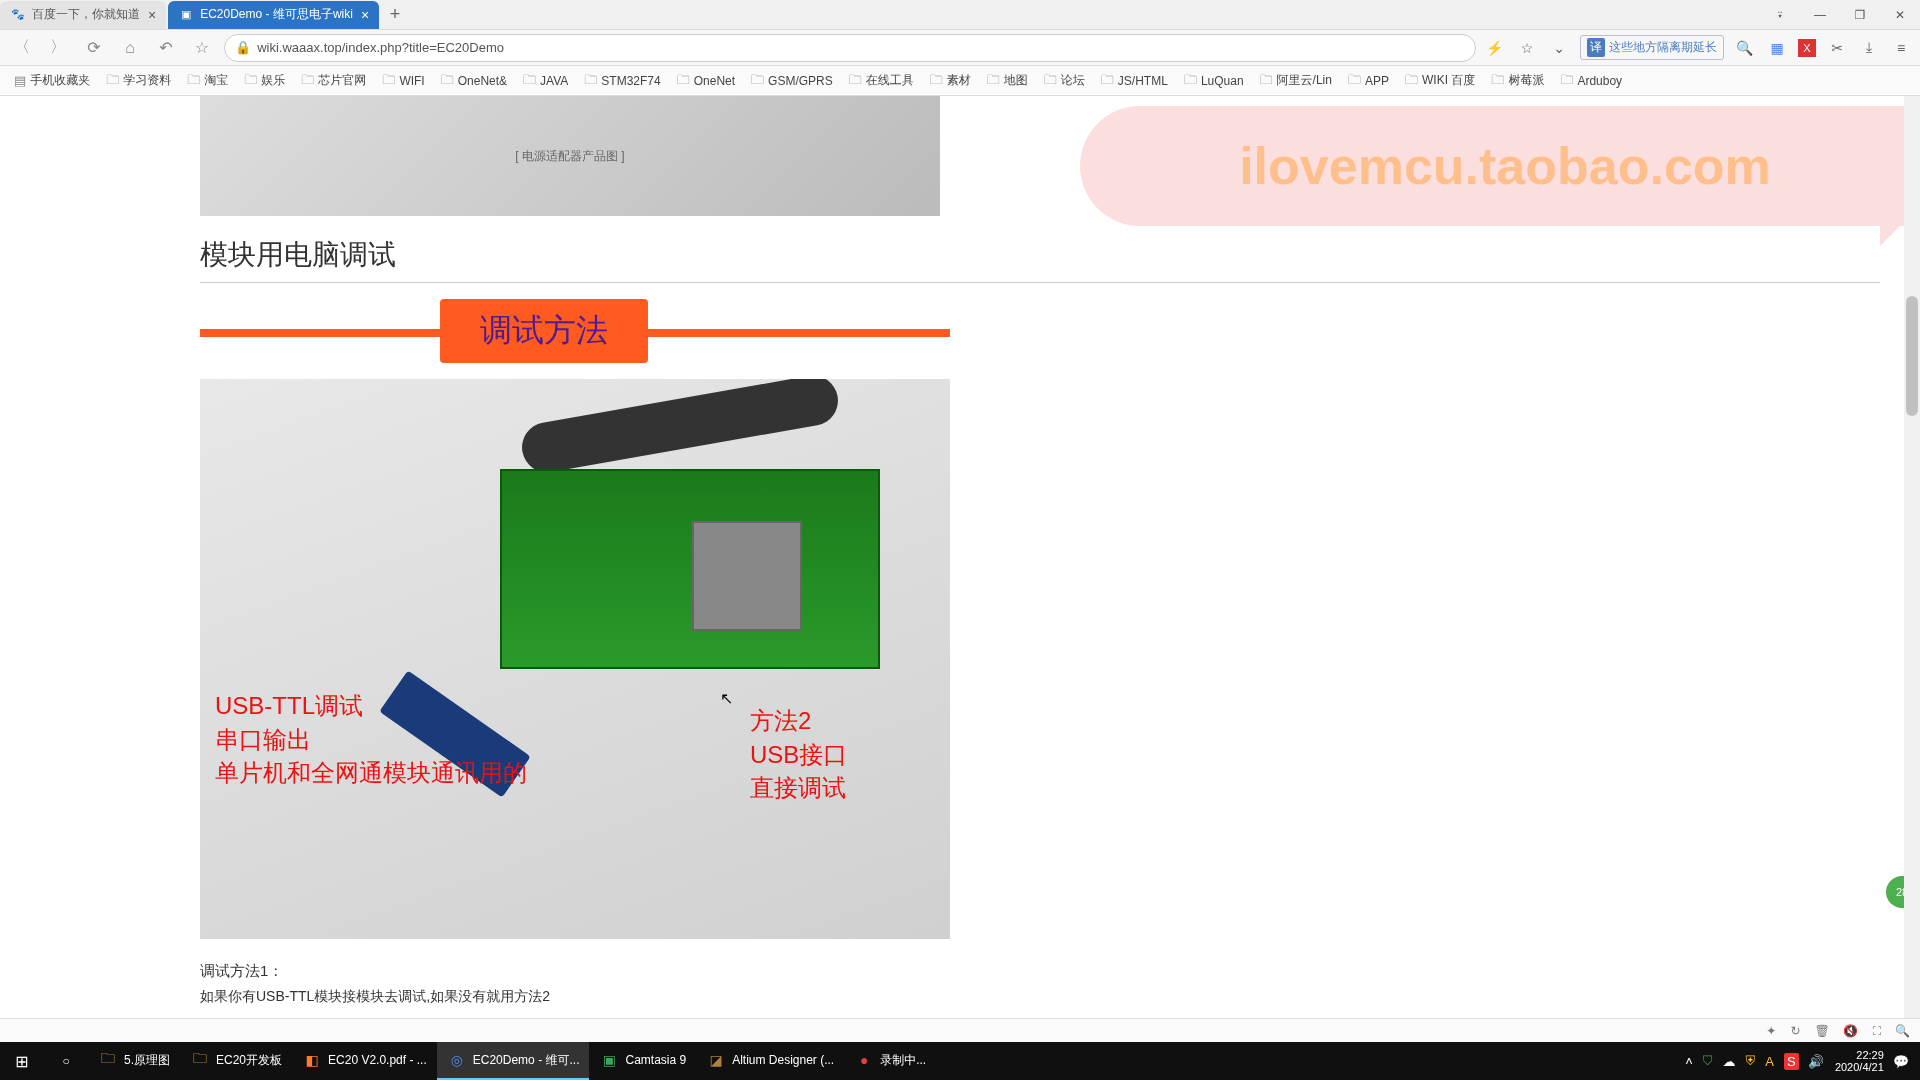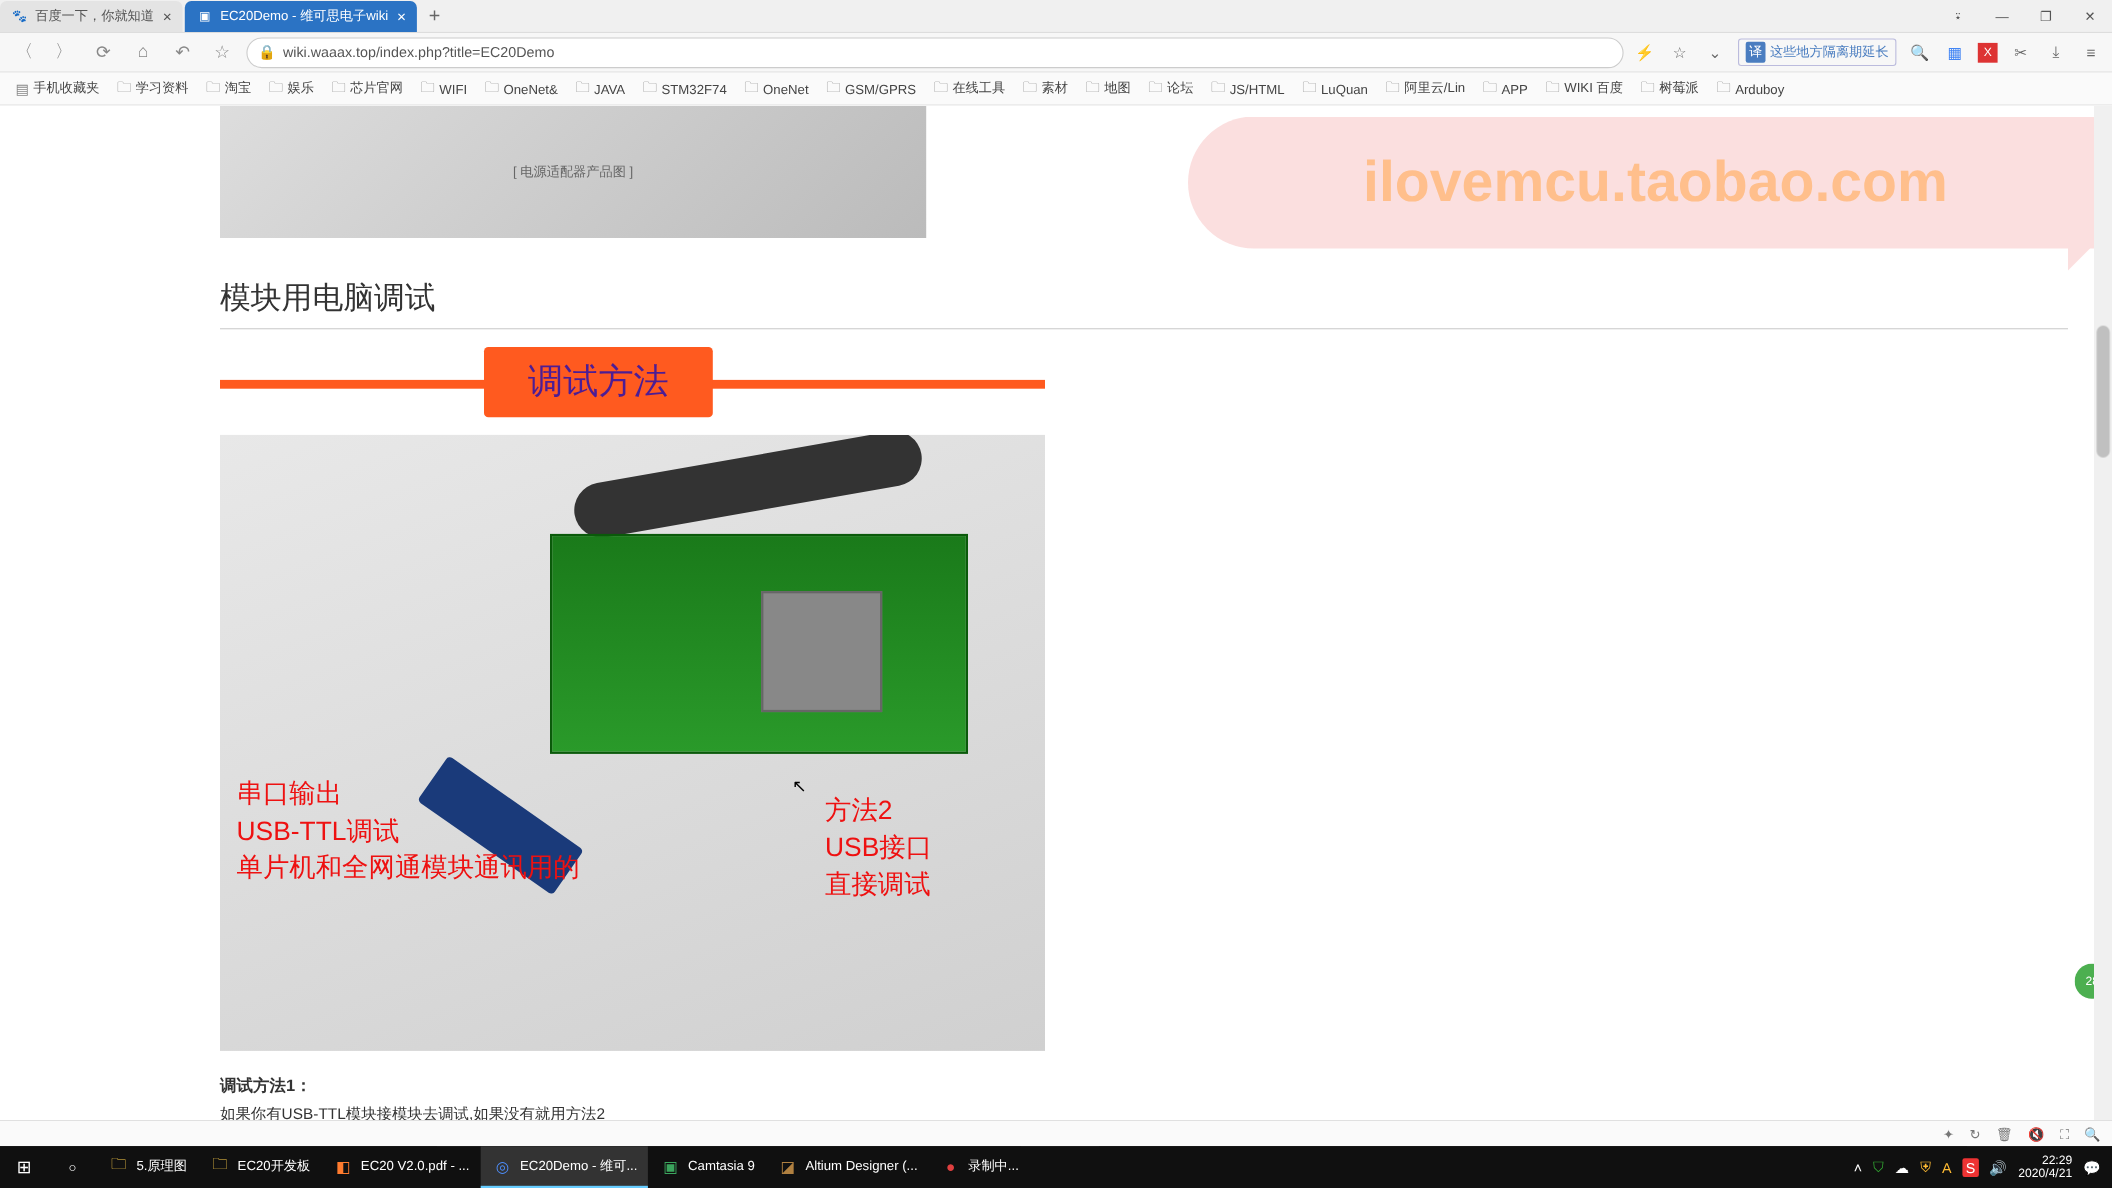--- a/index.html
+++ b/index.html
@@ -30,38 +30,38 @@
 .bm { display: flex; align-items: center; gap: 4px; padding: 3px 6px; color: #444; border-radius: 3px; cursor: pointer; }
 .bm .folder { color: #888; font-size: 13px; }
 
 
 .content { position: absolute; top: 96px; bottom: 38px; left: 0; right: 0; overflow: hidden; background: #fff; }
 .page { width: 100%; height: 100%; padding-left: 200px; padding-right: 30px; overflow-y: auto; }
 .watermark { position: absolute; top: 10px; right: -10px; width: 850px; height: 120px; background: #f8c5c5; opacity: 0.55; border-radius: 60px 0 0 60px; display: flex; align-items: center; justify-content: center; font-size: 52px; font-weight: bold; color: #ff8b2e; font-family: "Comic Sans MS", cursive; pointer-events: none; }
 .watermark::after { content: ""; position: absolute; right: -10px; top: 20px; width: 0; height: 0; border-left: 60px solid #f8c5c5; border-top: 60px solid transparent; border-bottom: 60px solid transparent; }
 
 .img-placeholder { background: linear-gradient(135deg, #ddd, #bbb); display: flex; align-items: center; justify-content: center; color: #666; font-size: 12px; }
-.top-img { width: 642px; height: 120px; margin-bottom: 36px; }
+.top-img { width: 740px; height: 120px; margin-bottom: 20px; }
 .section-title { font-size: 28px; font-weight: normal; color: #333; padding-bottom: 8px; border-bottom: 1px solid #ccc; margin-bottom: 16px; width: calc(100% - 10px); }
 .banner { position: relative; width: 750px; margin-bottom: 12px; }
 .banner-line { height: 8px; background: #ff5a1f; width: 100%; position: absolute; top: 30px; }
 .banner-label { position: absolute; left: 240px; top: 0; background: #ff5a1f; color: #4c1d95; font-size: 32px; padding: 10px 40px; border-radius: 4px; }
 .banner-spacer { height: 68px; }
 .board-img { width: 750px; height: 560px; position: relative; background: linear-gradient(160deg, #e8e8e8, #d0d0d0); overflow: hidden; }
 .board-pcb { position: absolute; left: 300px; top: 90px; width: 380px; height: 200px; background: linear-gradient(#1a7a1a, #2a9a2a); border: 2px solid #0a5a0a; }
 .board-chip { position: absolute; left: 190px; top: 50px; width: 110px; height: 110px; background: #888; border: 2px solid #666; }
 .antenna { position: absolute; left: 320px; top: 20px; width: 320px; height: 50px; background: #333; border-radius: 25px; transform: rotate(-10deg); }
 .usb-dongle { position: absolute; left: 180px; top: 330px; width: 150px; height: 50px; background: #1a3a7a; transform: rotate(35deg); border-radius: 4px; }
 .anno { position: absolute; color: #e11; font-family: "KaiTi", serif; font-size: 24px; line-height: 1.4; }
 .anno1 { left: 15px; top: 310px; }
 .anno2 { left: 550px; top: 325px; }
 .cursor-ptr { position: absolute; left: 520px; top: 310px; font-size: 16px; color: #000; }
 
 .body-text { font-size: 14px; color: #333; margin-top: 18px; line-height: 1.8; }
-.body-text b { font-weight: bold; font-size: 15px; }
+.body-text b { font-weight: normal; font-size: 15px; }
 
 .scrollbar-v { position: absolute; right: 0; top: 0; bottom: 0; width: 16px; background: #f0f0f0; }
 .scrollbar-thumb { position: absolute; right: 2px; top: 200px; width: 12px; height: 120px; background: #c0c0c0; border-radius: 6px; }
 
 
 .statusbar { position: absolute; bottom: 38px; left: 0; right: 0; height: 24px; background: #fafafa; border-top: 1px solid #ddd; display: flex; align-items: center; justify-content: flex-end; padding: 0 10px; gap: 14px; font-size: 12px; color: #777; }
 .float-badge { position: absolute; right: 2px; top: 780px; width: 32px; height: 32px; background: #4caf50; border-radius: 50%; color: #fff; display: flex; align-items: center; justify-content: center; font-size: 11px; }
 
 
 .taskbar { position: absolute; bottom: 0; left: 0; right: 0; height: 38px; background: #101010; display: flex; align-items: center; color: #fff; font-size: 12px; }
@@ -239,22 +239,22 @@
     </div>
 
     <div class="board-img">
       <div class="antenna"></div>
       <div class="board-pcb">
         <div class="board-chip"></div>
       </div>
       <div class="usb-dongle"></div>
       <div class="cursor-ptr">↖</div>
       <div class="anno anno1">
+        <div>USB-TTL调试</div>
         <div>串口输出</div>
-        <div>USB-TTL调试</div>
         <div>单片机和全网通模块通讯用的</div>
       </div>
       <div class="anno anno2">
         <div>方法2</div>
         <div>USB接口</div>
         <div>直接调试</div>
       </div>
     </div>
 
     <div class="body-text">

